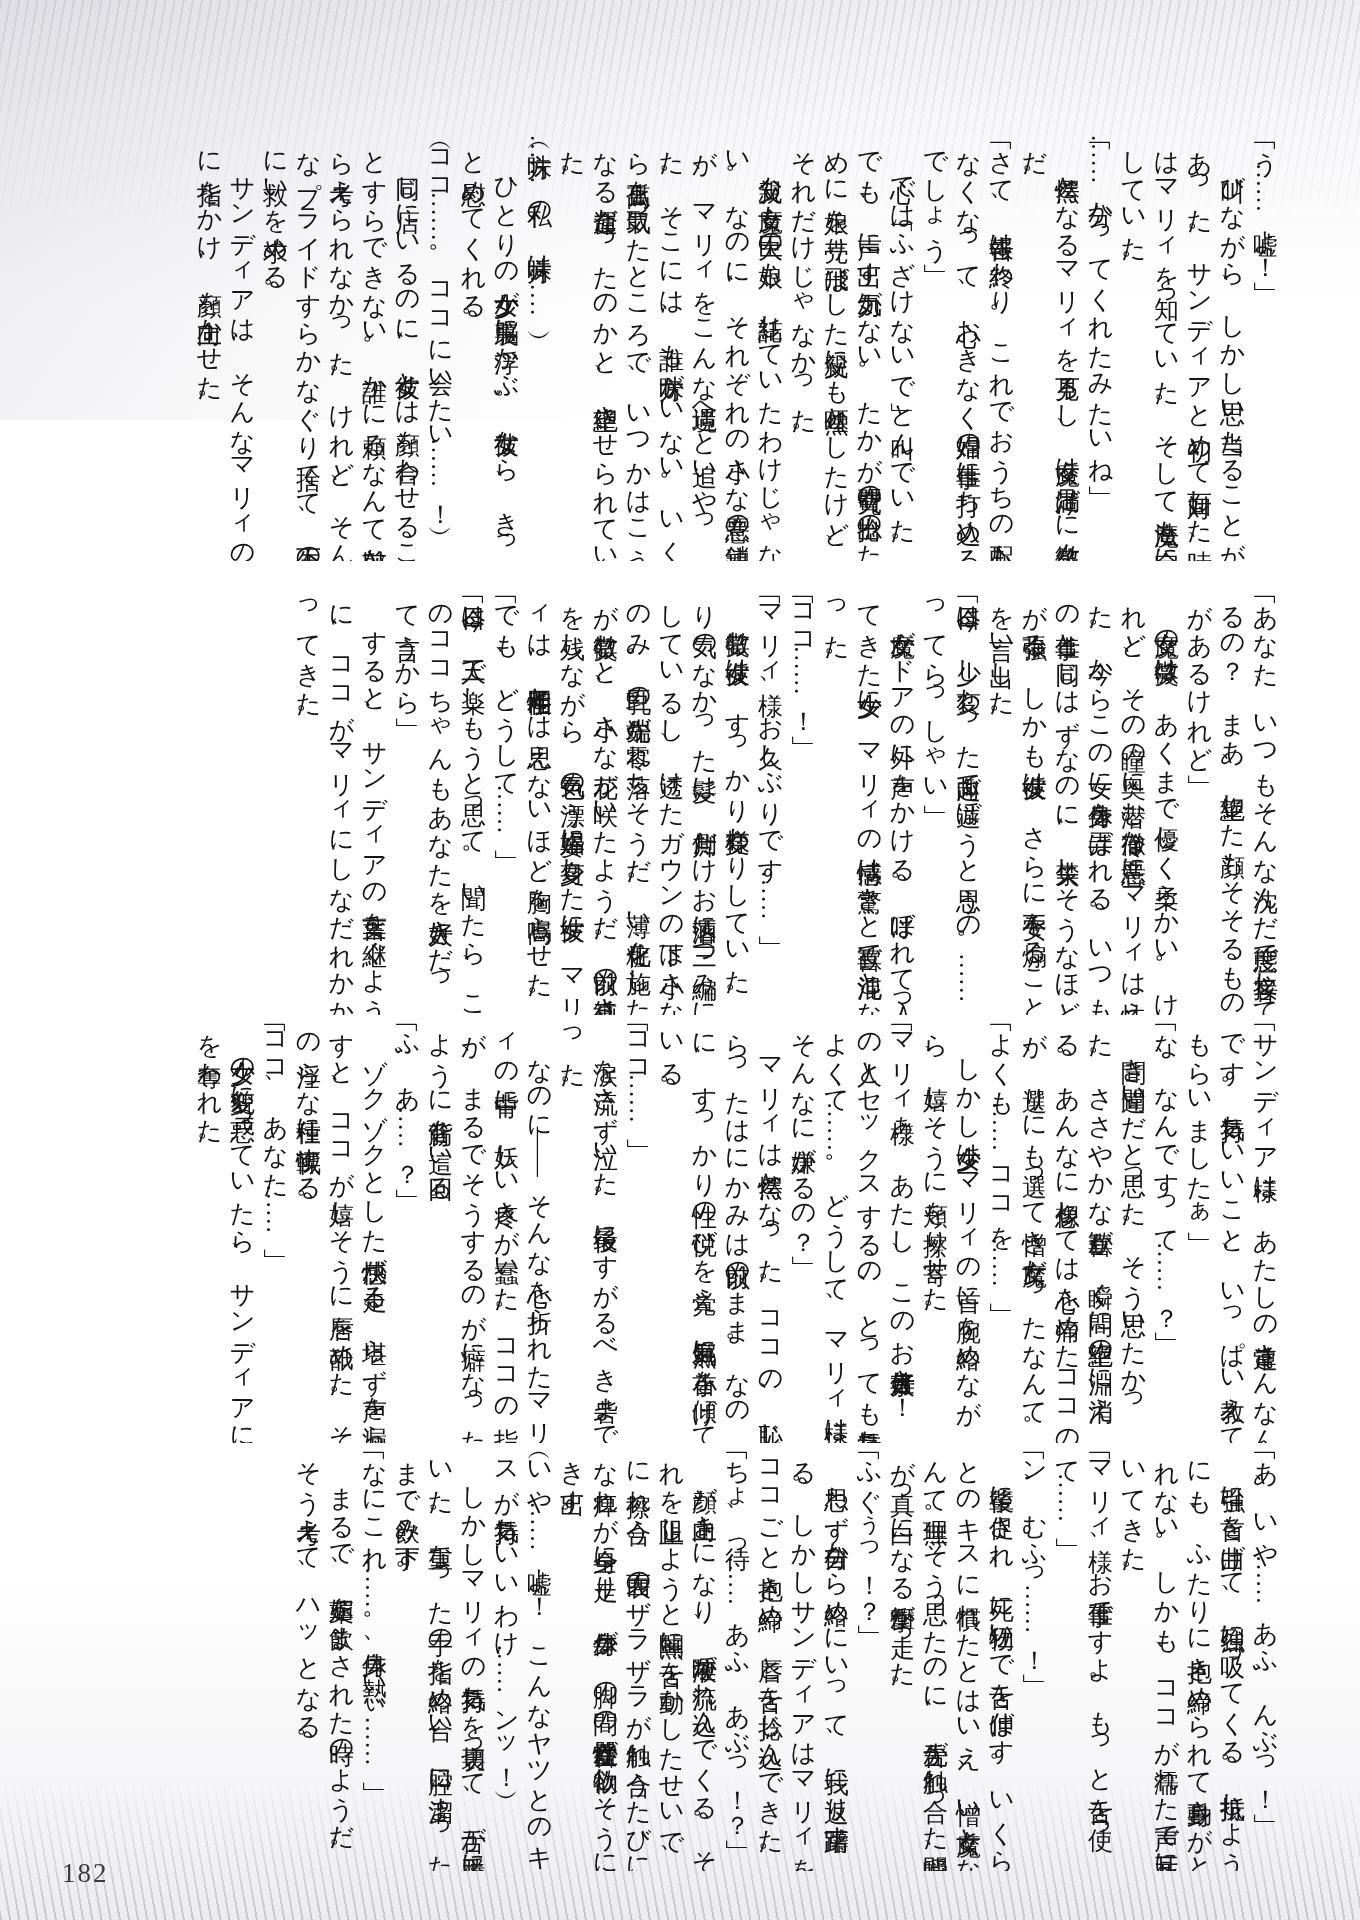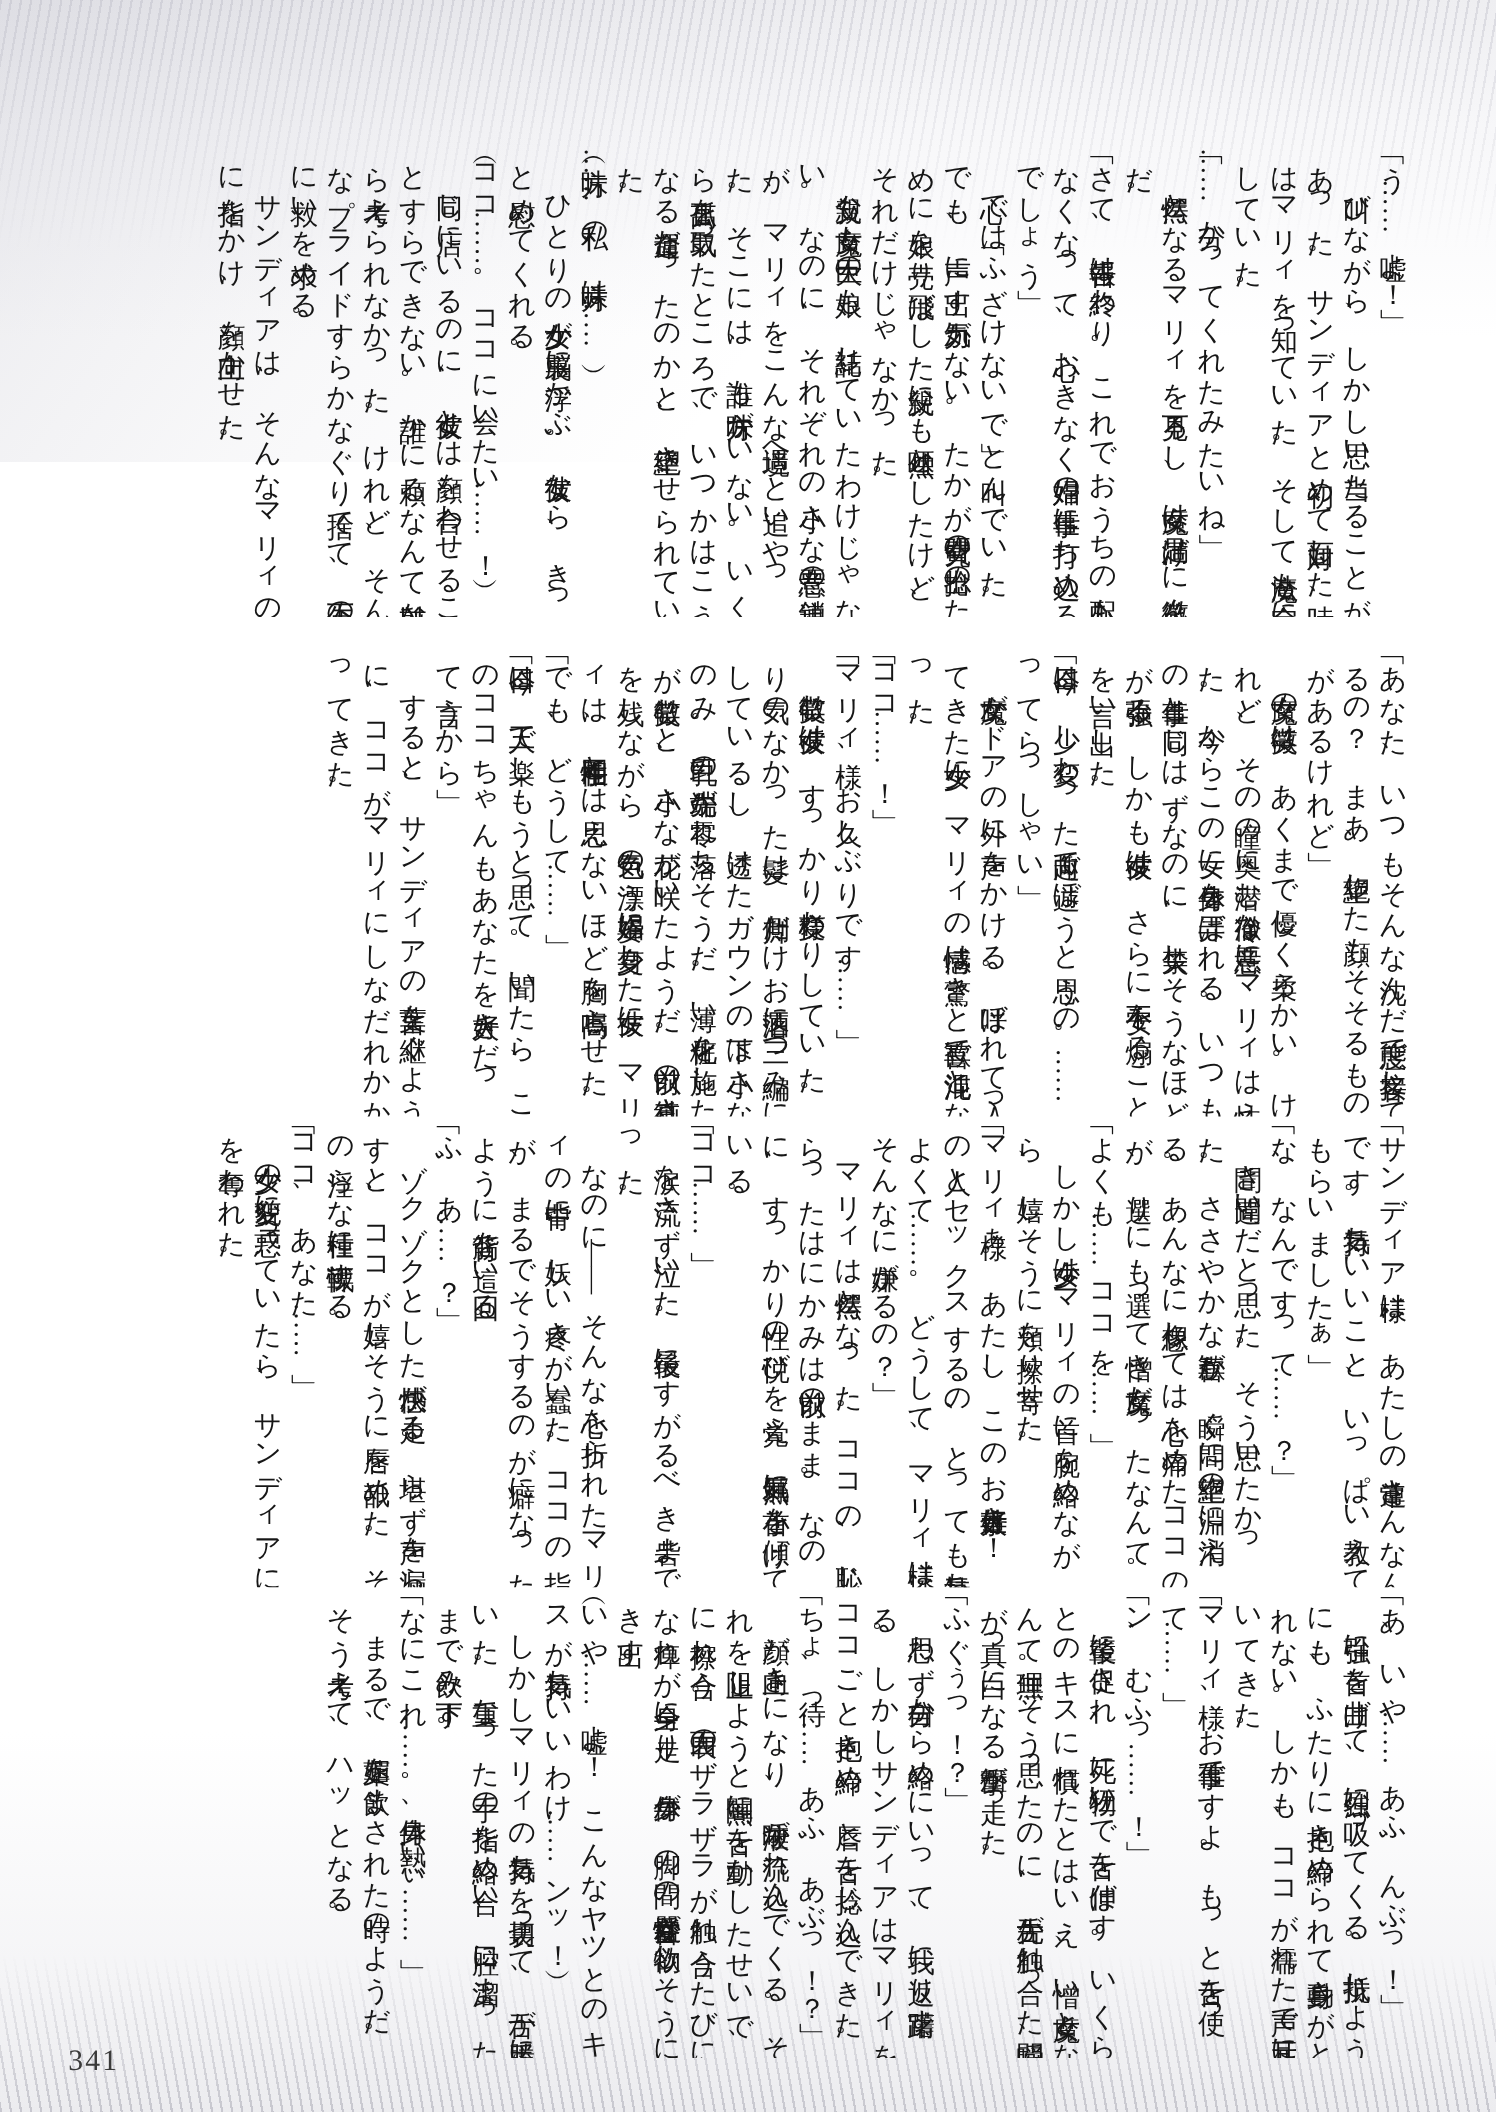--- a/index.html
+++ b/index.html
@@ -116,14 +116,14 @@
       <p>「ふぐぅっ！？」</p>
       <p>　思わず自分から絡めにいって、我に返り躊躇する。しかしサンディアはマリィをココごと抱き締め、唇と舌を捻じ込んできた。</p>
       <p>「ちょ、待っ……あふ、あぶっ！？」</p>
       <p>　顔が上向きになり、唾液が流れ込んでくる。それを阻止しようと無闇に舌を動かしたせいで、濃厚に擦れ合う。表面のザラザラが触れ合うたびに甘美な痺れが全身に走り、身体が、脚の間の性愛器官が物欲しそうに疼き出す。</p>
       <p>（いや……嘘よ！　こんなヤツとのキスが気持ちいいわけ……ンッ！）</p>
       <p>　しかしマリィの気持ちを裏切って、舌が勝手に動いた。重なった手の指を絡め合い、口腔に溜まった唾液まで飲み下す。</p>
       <p>「なにこれ……。身体、熱いぃ……」</p>
       <p>　まるで、媚薬を飲まされた時のようだ。そう考えて、ハッとなる。</p>
     </div>
 
-  <div class="page-number">341</div>
+  <div class="page-number">182</div>
 </div>
 
 </body></html>

